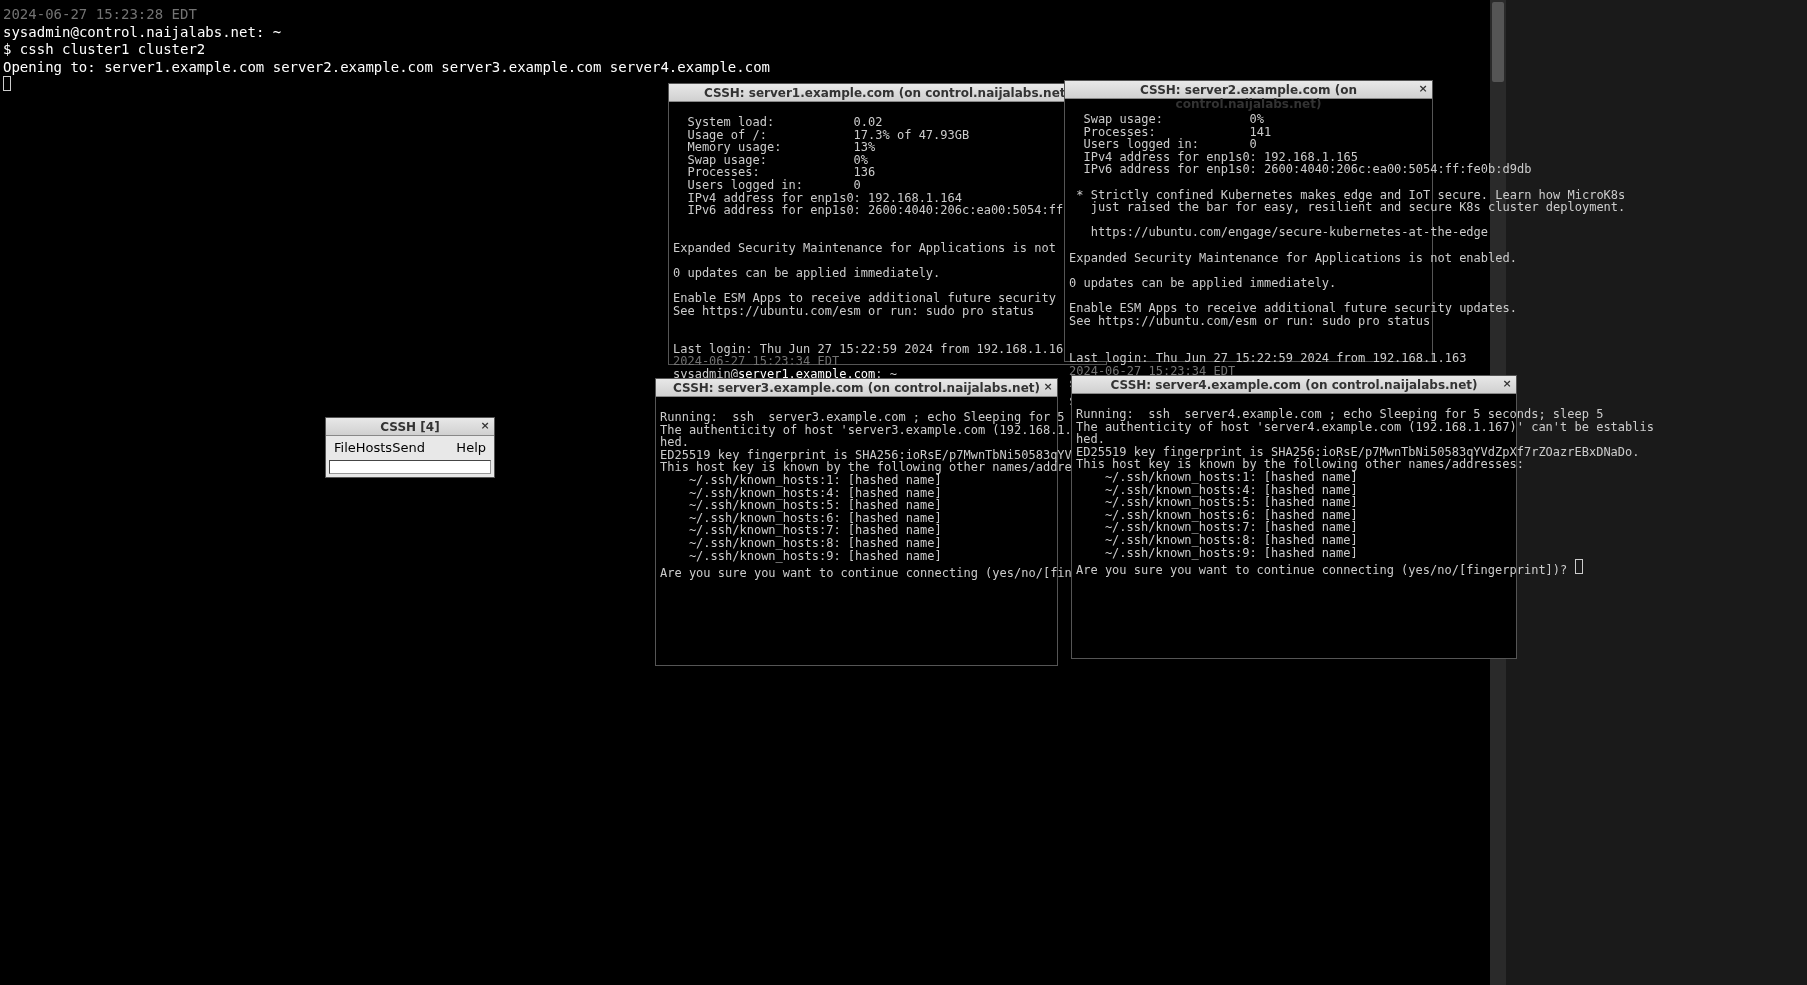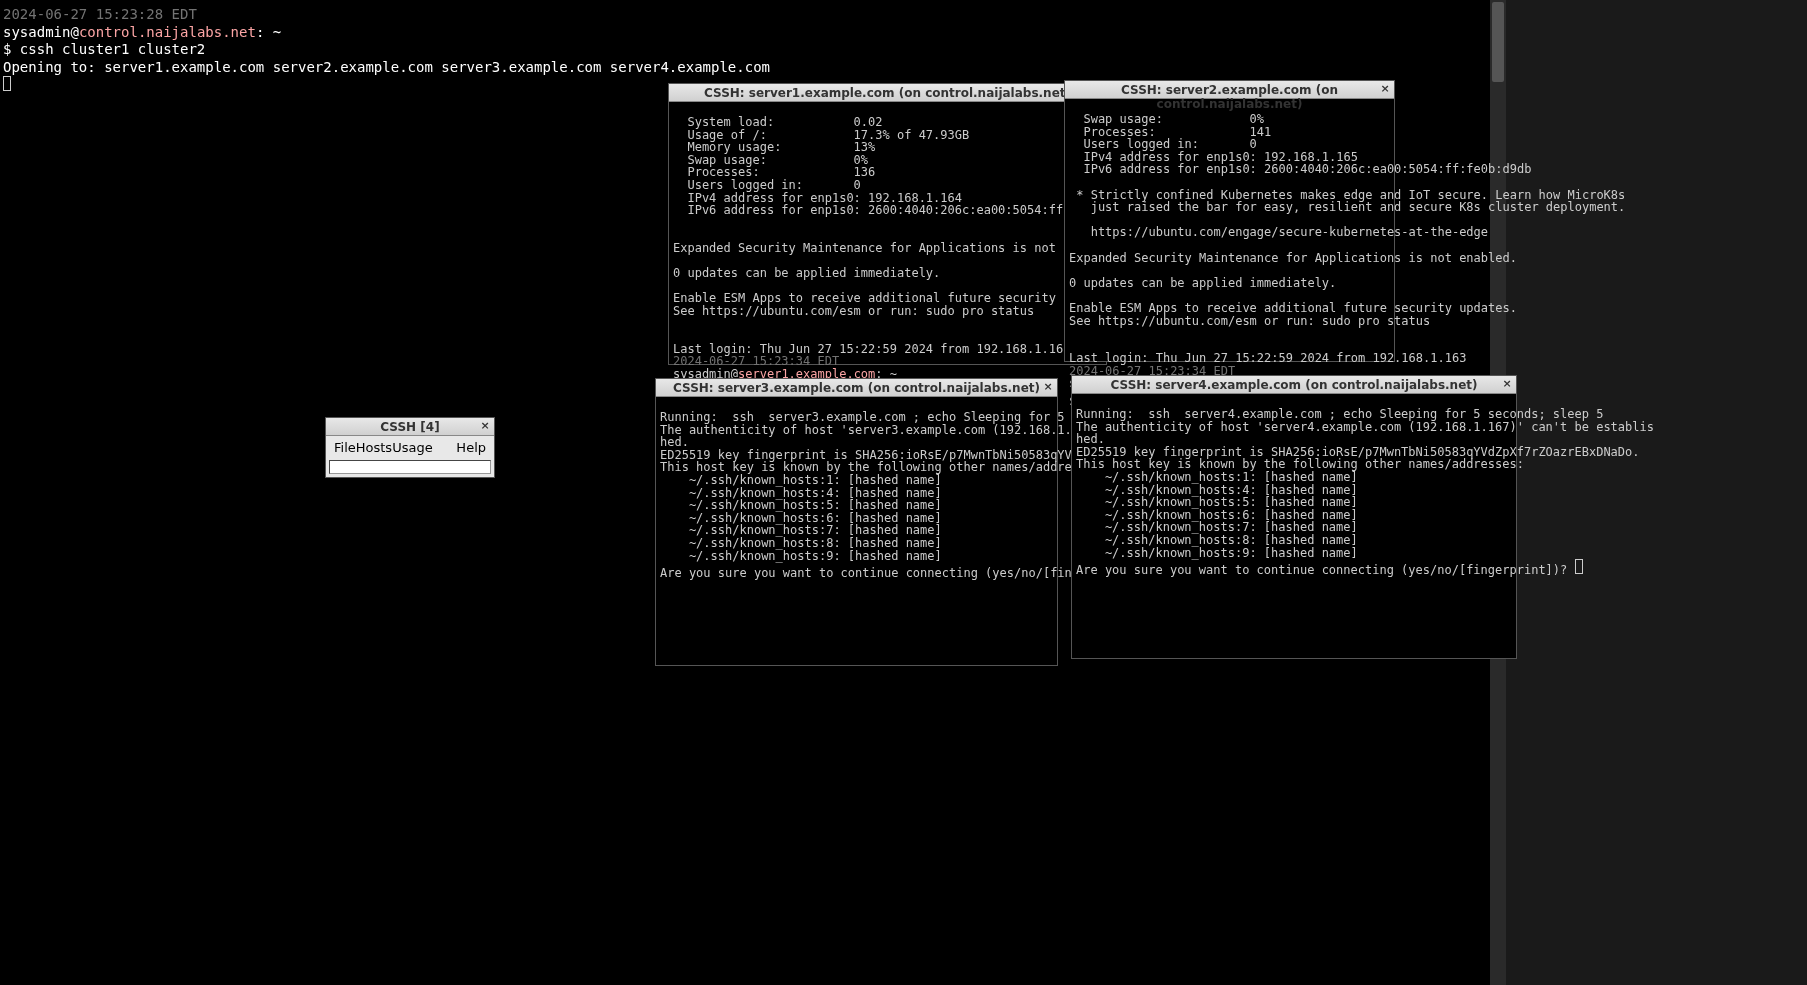--- a/index.html
+++ b/index.html
@@ -30,21 +30,21 @@
   background: #2a2a2a;
 }
 .scrollbar-thumb {
   position: absolute;
   top: 2px; left: 2px;
   width: 12px; height: 80px;
   background: #555;
   border-radius: 2px;
 }
 .gray { color: #737373; }
-.teal { color: #fca5a5; }
+.teal { color: #ffffff; }
 .white { color: #fff; }
 .cursor {
   display: inline-block;
   width: 8px; height: 15px;
   border: 1px solid #ccc;
 }
 
 .win {
   position: absolute;
   background: #000;
@@ -141,21 +141,21 @@
 Enable ESM Apps to receive additional future security updates.
 See https://ubuntu.com/esm or run: sudo pro status
 
 
 Last login: Thu Jun 27 15:22:59 2024 from 192.168.1.163
 </span><span class="gray">2024-06-27 15:23:34 EDT</span>
 <span>sysadmin</span><span>@</span><span class="teal">server1.example.com</span><span>: ~</span>
 <span>$ </span><span class="cursor"></span></div>
 </div>
 
-<div class="win" style="left:1064px; top:80px; width:331px; height:282px;">
+<div class="win" style="left:1064px; top:80px; width:369px; height:282px;">
   <div class="win-title">
     <span>CSSH: server2.example.com (on control.naijalabs.net)</span>
     <span class="win-close">×</span>
   </div>
   <div class="win-body"><span>  Swap usage:            0%
   Processes:             141
   Users logged in:       0
   IPv4 address for enp1s0: 192.168.1.165
   IPv6 address for enp1s0: 2600:4040:206c:ea00:5054:ff:fe0b:d9db
 
@@ -219,17 +219,17 @@
 </div>
 
 <div class="cssh-control">
   <div class="win-title">
     <span>CSSH [4]</span>
     <span class="win-close">×</span>
   </div>
   <div class="cssh-menu">
     <span>File</span>
     <span>Hosts</span>
-    <span>Usage</span>
+    <span>Send</span>
     <span style="margin-left:auto">Help</span>
   </div>
   <div class="cssh-input"></div>
 </div>
 
 </body></html>

